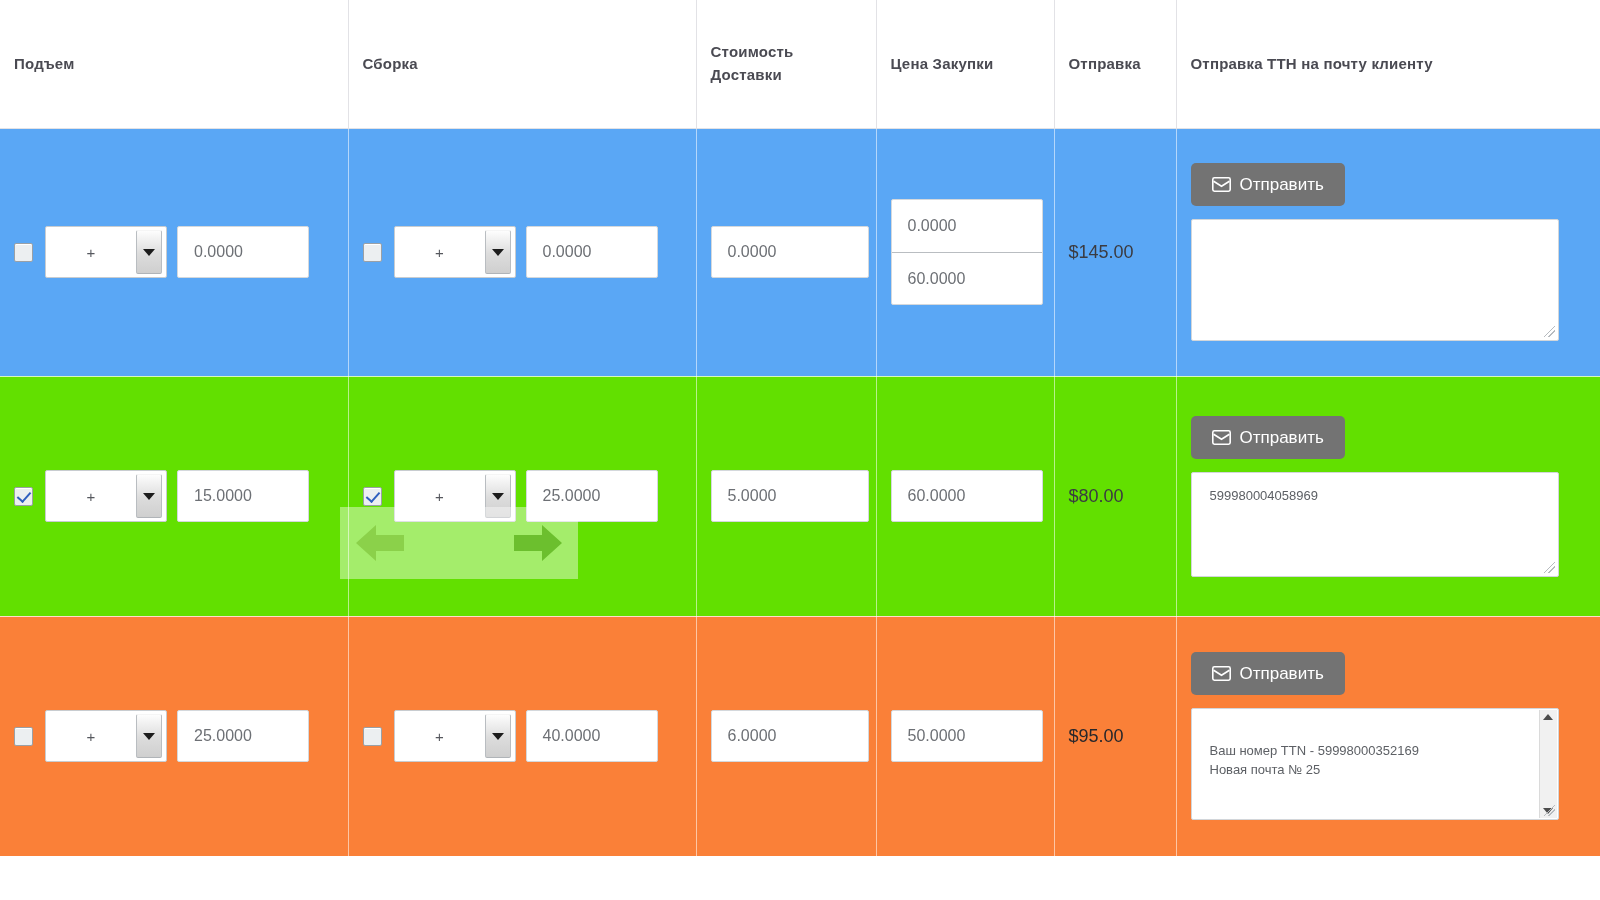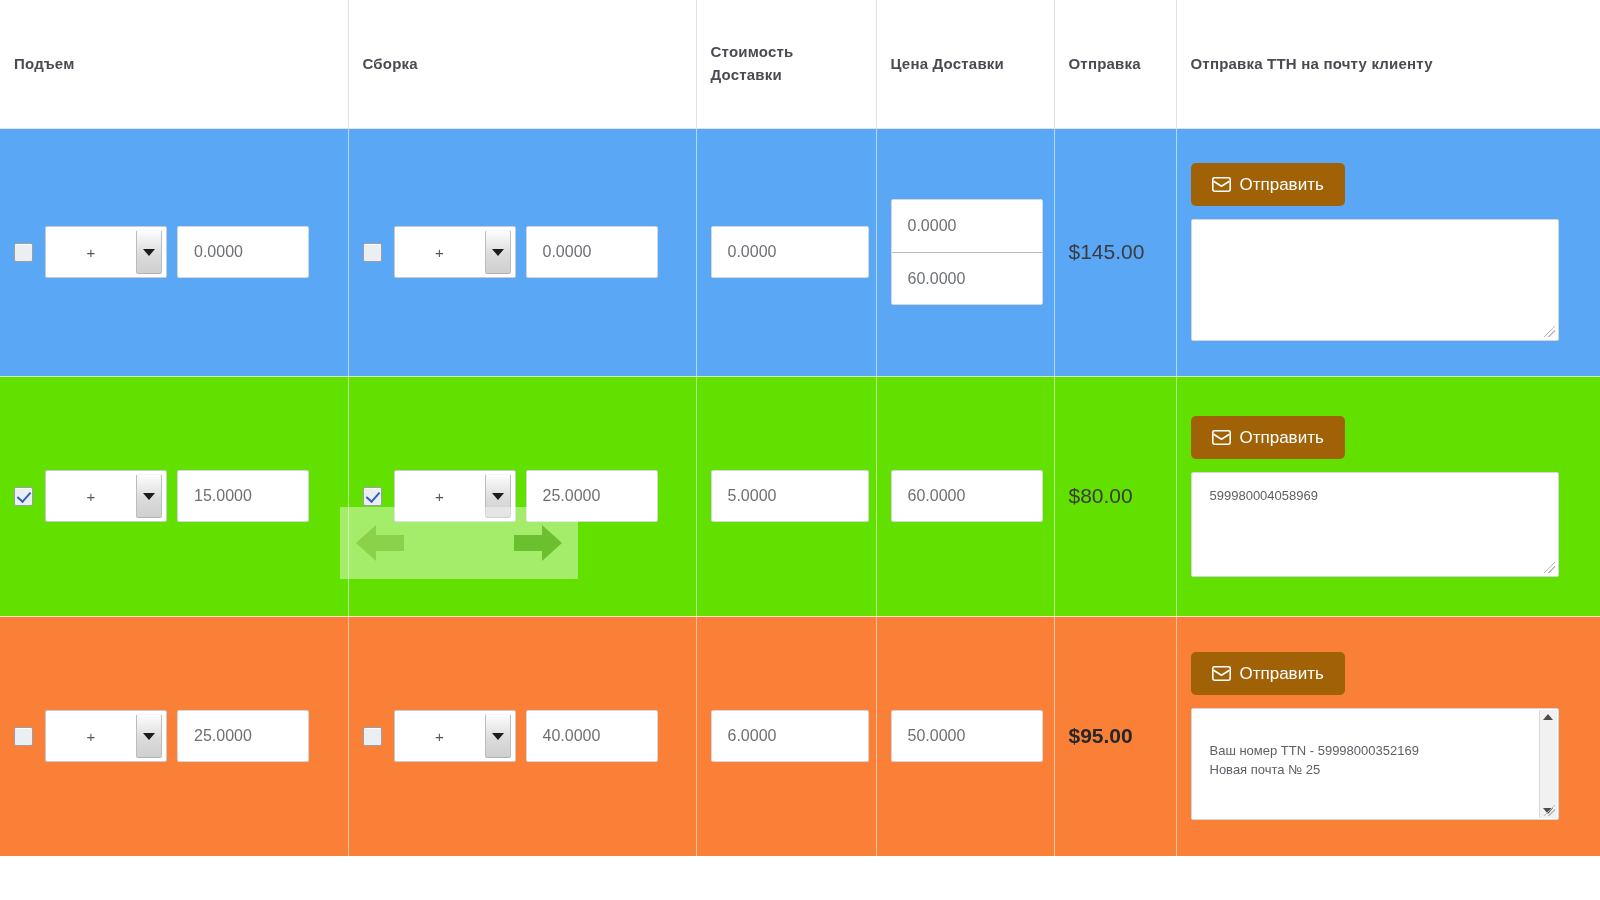--- a/index.html
+++ b/index.html
@@ -135,33 +135,33 @@
   .ac-stack .ac-item {
     height: 52px;
     display: flex; align-items: center;
     padding: 0 16px;
     font-size: 16px;
     color: #6d7075;
   }
   .ac-stack .ac-item + .ac-item { border-top: 1px solid #b9bdc1; }
 
   .profit {
-    font-size: 21px;
+    font-size: 18px;
     color: #3b3b40;
     white-space: nowrap;
     margin-top: 48px;
   }
-  .profit.bold { font-weight: bold; color: #27272b; }
+  .profit.bold { font-weight: normal; color: #27272b; }
 
   
   .ttn-wrap { display: flex; flex-direction: column; align-items: flex-start; gap: 13px; }
 
   .btn-send {
     display: inline-flex; align-items: center; gap: 9px;
-    background: #a16207;
+    background: #737373;
     color: #fff;
     border: none;
     border-radius: 5px;
     padding: 13px 21px;
     font-size: 17px;
     font-family: "Liberation Sans", sans-serif;
     cursor: pointer;
     line-height: 1;
   }
   .btn-send .env { display: inline-block; width: 19px; height: 15px; position: relative; flex: 0 0 auto; }
@@ -227,21 +227,21 @@
 
 <div class="sheet">
 
   <table class="grid">
     <thead>
       <tr>
         <th style="width:348px">Подъем</th>
         <th style="width:348px">Сборка</th>
         <th style="width:180px">Стоимость
 Доставки</th>
-        <th style="width:178px">Цена Доставки</th>
+        <th style="width:178px">Цена Закупки</th>
         <th style="width:122px">Отправка</th>
         <th class="no-right">Отправка ТТН на почту клиенту</th>
       </tr>
     </thead>
 
     <tbody>
 
       <tr class="row-blue">
         <td>
           <div class="ctrl-group">

